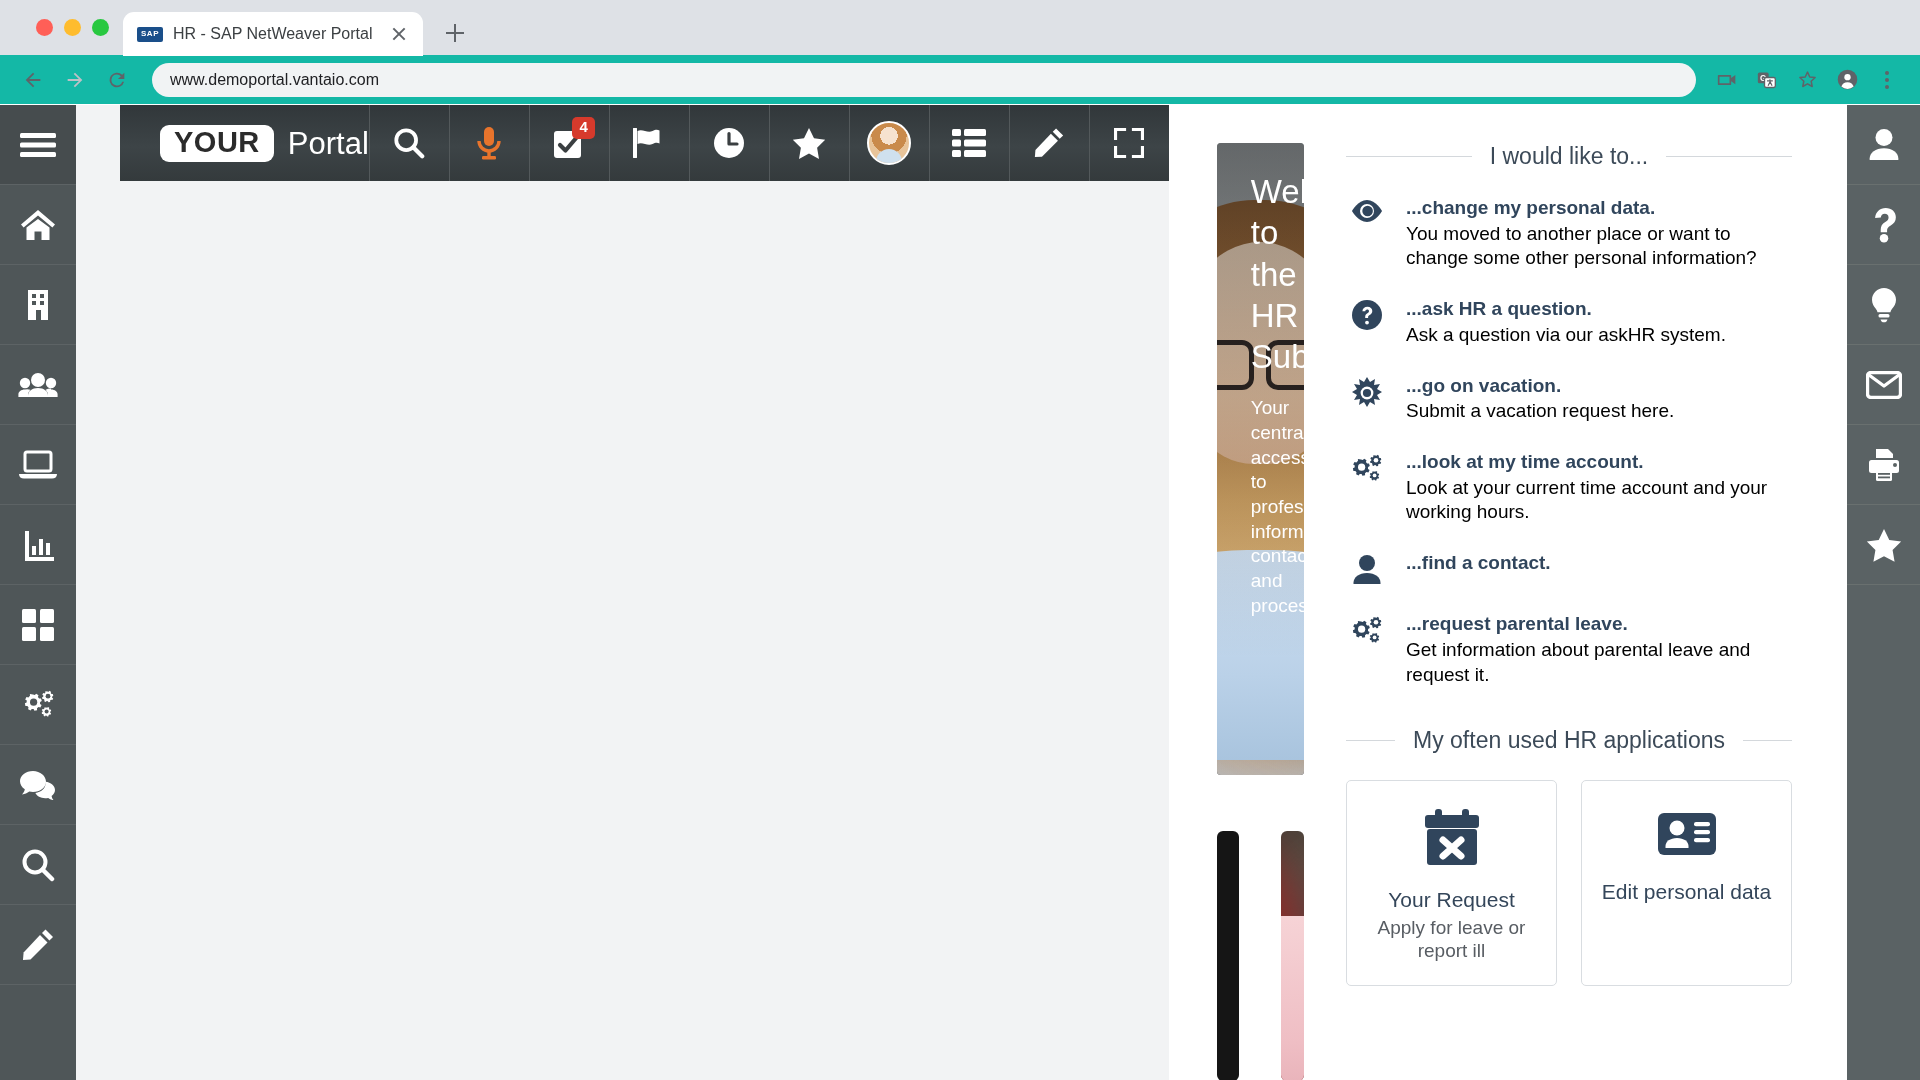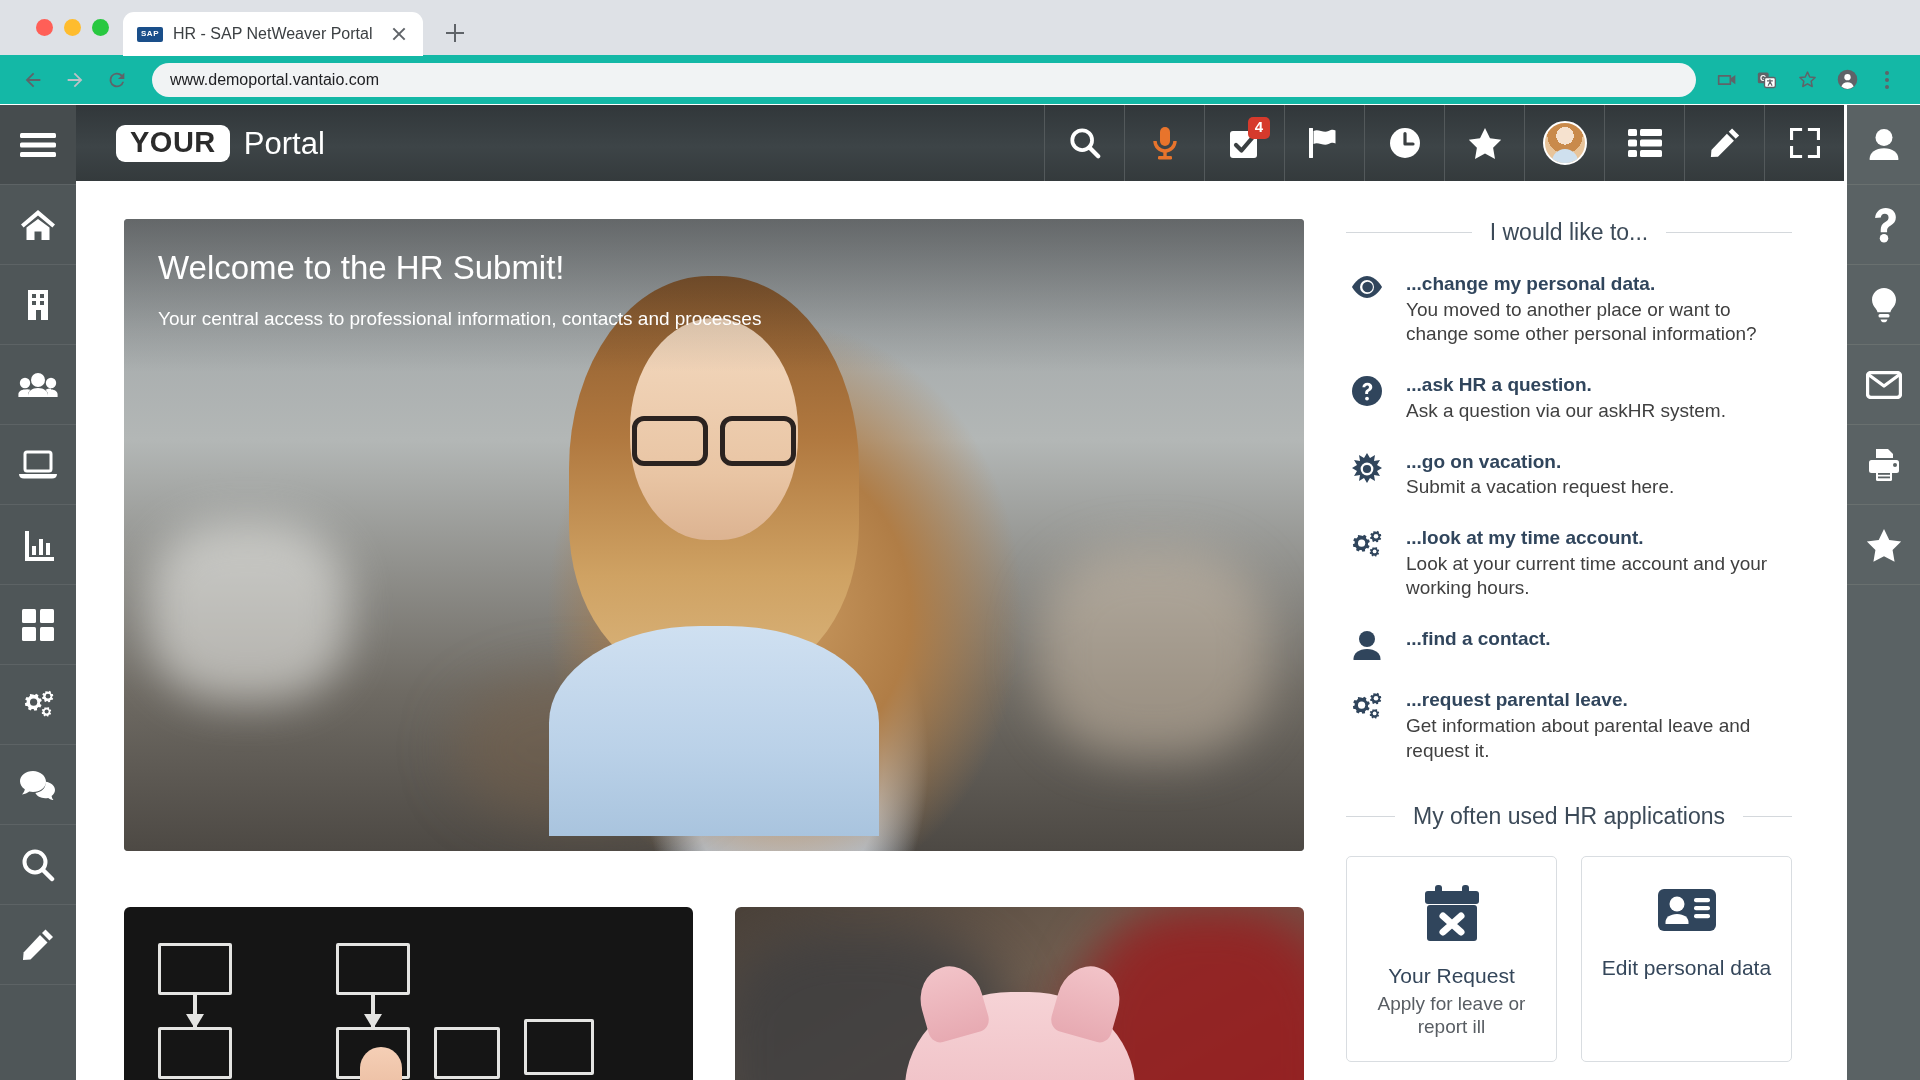--- a/index.html
+++ b/index.html
@@ -135,21 +135,21 @@
   .rail-item {
     height: 80px; display: flex;
     align-items: center; justify-content: center;
     border-bottom: 1px solid #5d6365;
     cursor: pointer; position: relative;
   }
   .rail-item.menu { background: #464c4e; }
   .rail-item svg { display: block; }
 
   
-  .center { flex: 1; display: flex; flex-direction: column; min-width: 0; }
+  .center { flex: 1; display: flex; flex-direction: row; min-width: 0; margin-left: 44px; }
 
   .portalhead {
     height: 76px; flex: none;
     background: linear-gradient(180deg,#31373a 0%, #3d4447 55%, #343a3c 100%);
     display: flex; align-items: stretch;
   }
   .brand {
     display: flex; align-items: center; gap: 14px;
     padding-left: 40px; flex: 1;
   }
@@ -325,21 +325,21 @@
     width: 42px; flex: none; display: flex;
     justify-content: center; padding-top: 3px;
   }
   .want-ico svg { display: block; }
   .want-body { flex: 1; min-width: 0; }
   .want-title {
     font-size: 19px; font-weight: bold; color: #30455c;
     line-height: 1.25;
   }
   .want-desc {
-    font-size: 19px; color: #404040; line-height: 1.3; margin-top: 2px;
+    font-size: 19px; color: #000000; line-height: 1.3; margin-top: 2px;
   }
 
   .apps-head { margin-top: 40px; }
   .apps { display: flex; gap: 24px; }
   .appcard {
     flex: 1; border: 1px solid #d9dde1; border-radius: 5px;
     padding: 28px 14px 22px; text-align: center; cursor: pointer;
     background: #fff; min-height: 190px;
   }
   .appcard svg { display: block; margin: 0 auto 20px; }

